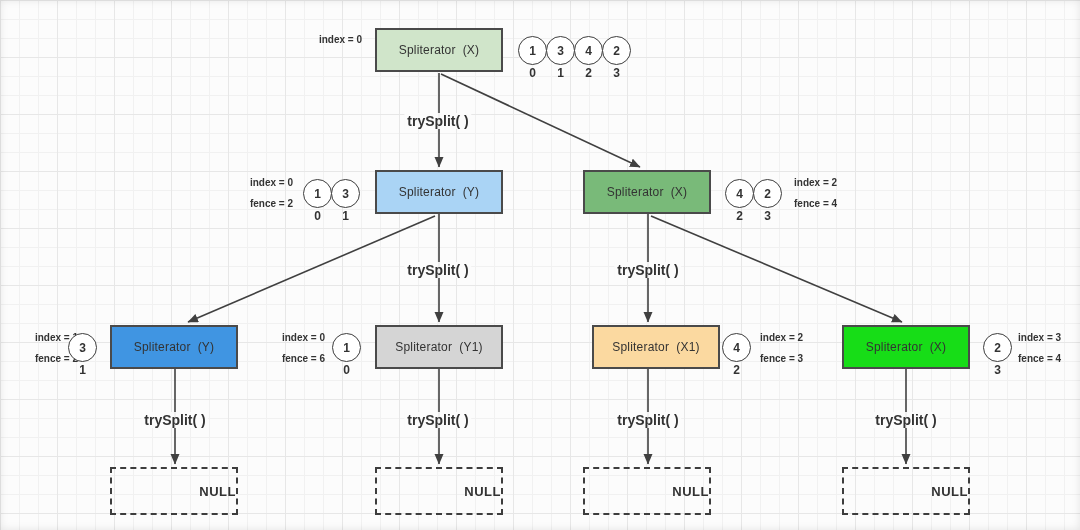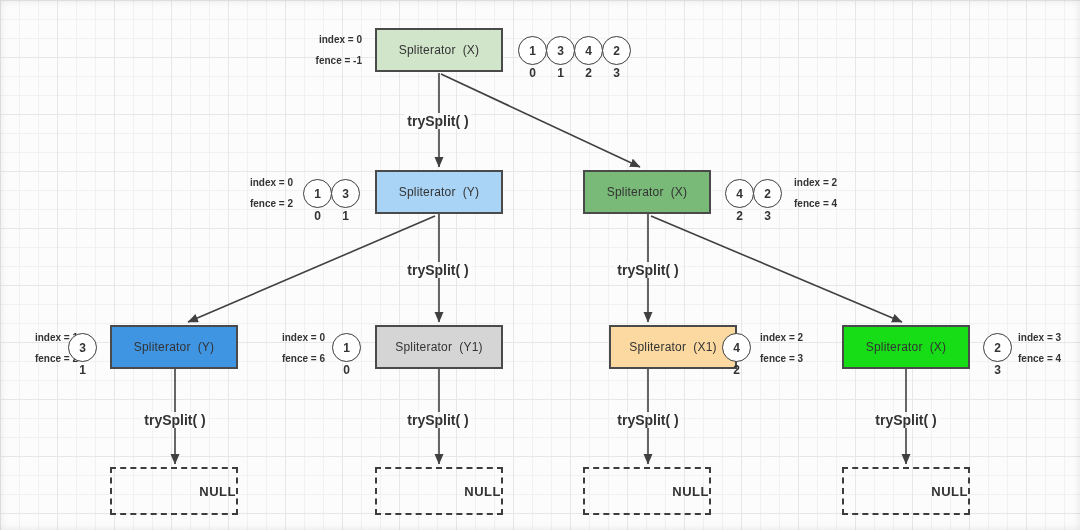--- a/index.html
+++ b/index.html
@@ -68,21 +68,20 @@
       <line x1="651" y1="216" x2="902" y2="322" marker-end="url(#ah)"></line>
       <line x1="175" y1="369" x2="175" y2="464" marker-end="url(#ah)"></line>
       <line x1="439" y1="369" x2="439" y2="464" marker-end="url(#ah)"></line>
       <line x1="648" y1="369" x2="648" y2="464" marker-end="url(#ah)"></line>
       <line x1="906" y1="369" x2="906" y2="464" marker-end="url(#ah)"></line>
     </g>
   </svg>
 
   <div class="state r" style="left:252px;top:29px;width:110px">
     <div>index = 0</div>
-    <div>fence = -1</div>
   </div>
   <div class="node" style="left: 375px; top: 28px; background-color: rgb(208, 229, 202);">
     <span class="node-title">Spliterator  (X)</span>
   </div>
   <div class="cells" style="left:518px;top:36px">
     <div class="cell">
       <div class="circle">
           <span>1</span>
         </div>
       <div class="cell-index">0</div>
@@ -176,21 +175,21 @@
       <div class="circle">
           <span>1</span>
         </div>
       <div class="cell-index">0</div>
     </div>
   </div>
   <div class="node" style="left: 375px; top: 325px; background-color: rgb(213, 213, 213);">
     <span class="node-title">Spliterator  (Y1)</span>
   </div>
 
-  <div class="node" style="left: 592px; top: 325px; background-color: rgb(251, 217, 160); margin-left: 17px;">
+  <div class="node" style="left: 592px; top: 325px; background-color: rgb(251, 217, 160);">
     <span class="node-title">Spliterator  (X1)</span>
   </div>
   <div class="cells" style="left:722px;top:333px">
     <div class="cell">
       <div class="circle">
           <span>4</span>
         </div>
       <div class="cell-index">2</div>
     </div>
   </div>

